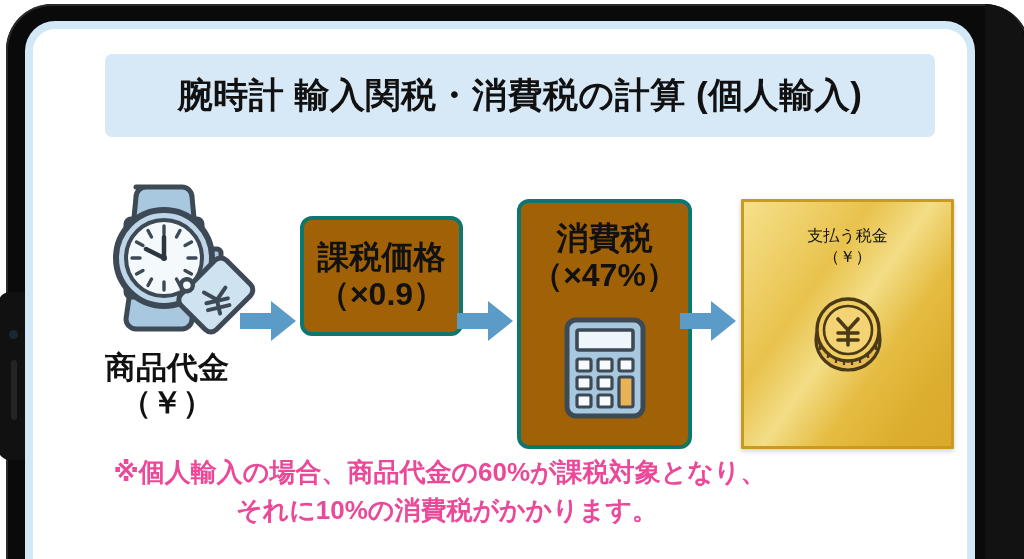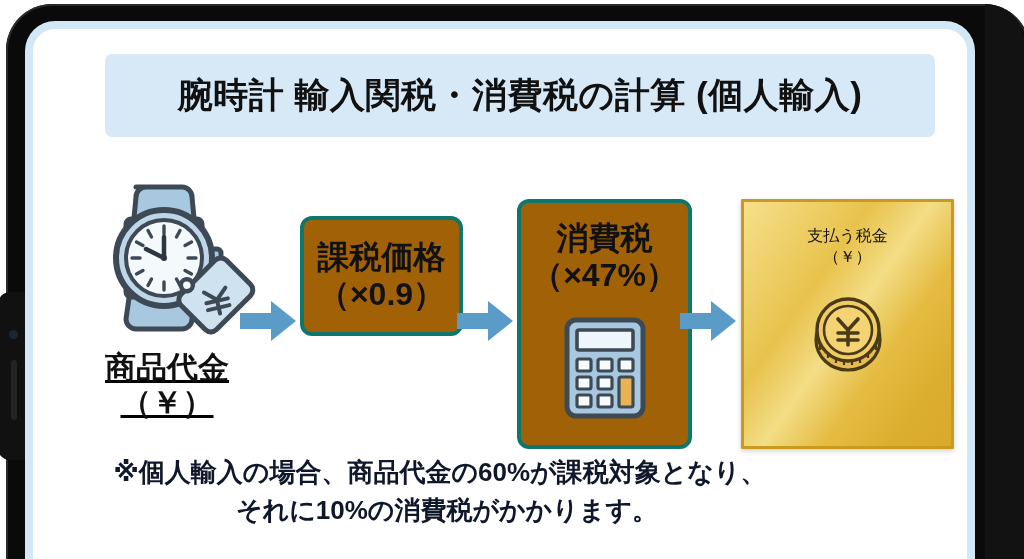--- a/index.html
+++ b/index.html
@@ -78,21 +78,21 @@
     white-space:nowrap;
   }
 
   
   .flow{
     position:absolute; left:0; top:120px; width:934px; height:300px;
   }
 
   
   .step-watch{
-    position:absolute; left:34px; top:20px; width:200px;text-decoration:underline;
+    position:absolute; left:34px; top:20px; width:200px;
   }
   .watch-icon{ display:block; margin:0 auto; }
   .step-watch .caption{
     margin-top:4px;
     text-align:center;
     font-size:31px;
     font-weight:bold;
     color:#111;
     line-height:1.12;
     white-space:nowrap;
@@ -144,21 +144,21 @@
     padding-top:24px;
   }
   #box-result .box-title,
   #box-result .box-sub{ color:#111; }
   #box-result .coin-wrap{ margin-top:20px; }
 
   
   .footnote{
     position:absolute; left:0; top:425px; width:814px;
     text-align:center;
-    font-size:26px; font-weight:bold; color:#0f172a;
+    font-size:26px; font-weight:bold; color:#ec4899;
     line-height:1.45;
   }
   .footnote div{ white-space:nowrap; }
   .footnote .line2{ padding-left:14px; }
 </style>
 </head>
 <body>
 
 <div id="device-frame">
 

